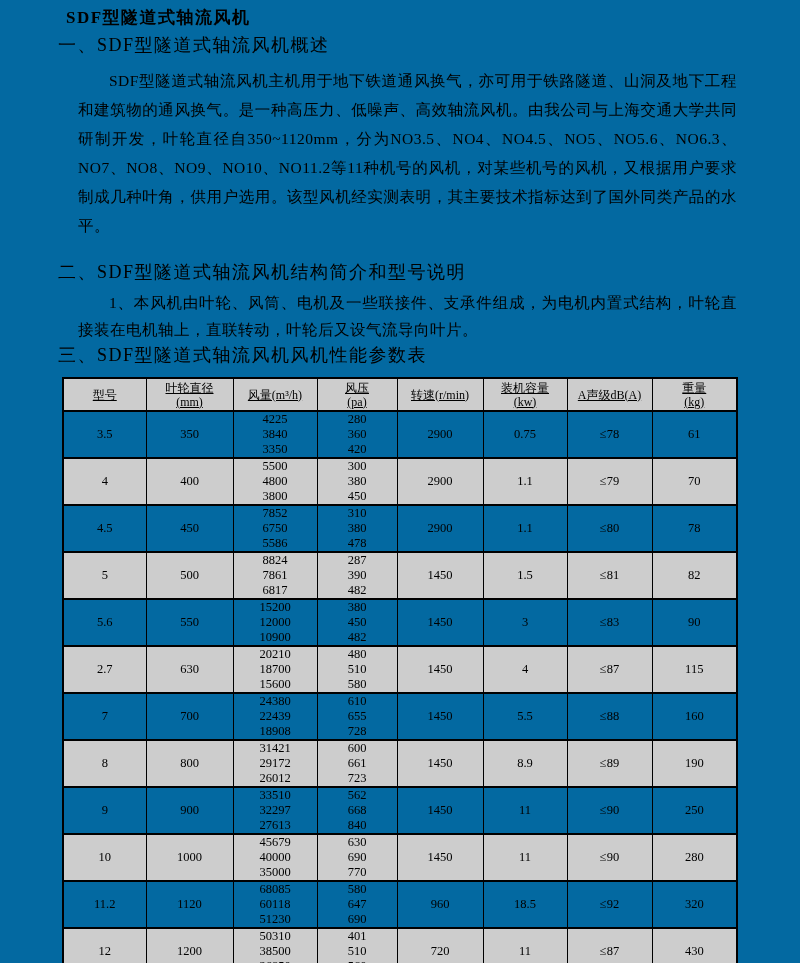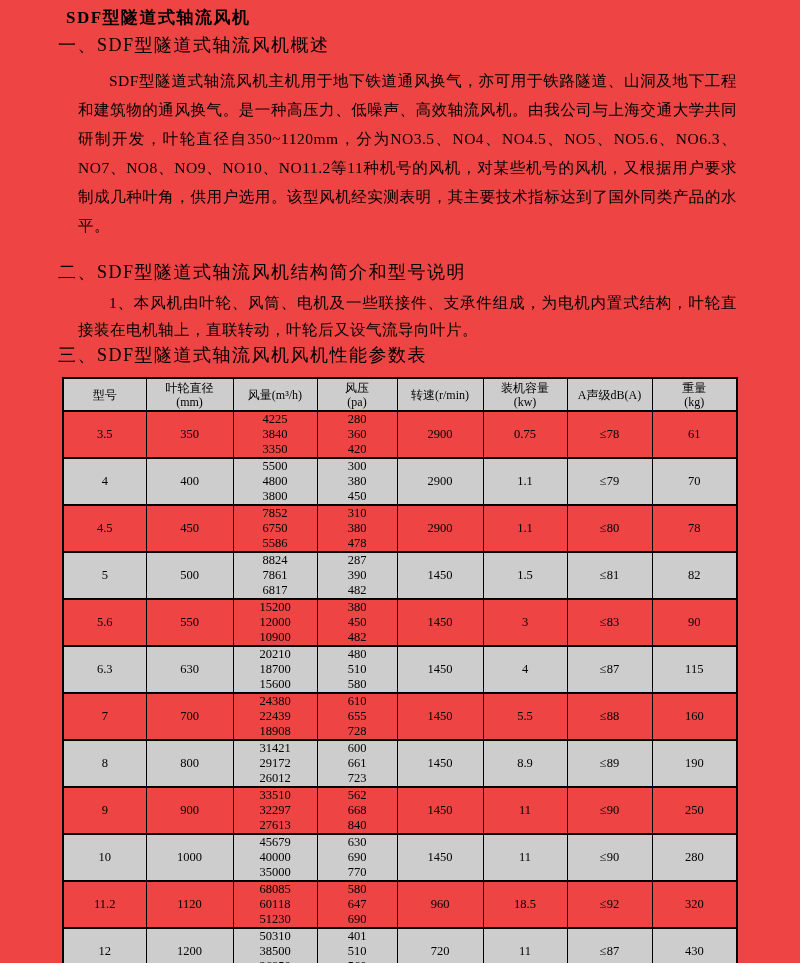--- a/index.html
+++ b/index.html
@@ -6,21 +6,21 @@
     margin: 0;
     padding: 0;
     background: #ffffff;
     color: #000000;
     font-family: "Liberation Serif", "DejaVu Serif", serif;
   }
   .page {
     position: relative;
     width: 800px;
     height: 963px;
-    background: #ef4444;
+    background: #0369a1;
     overflow: hidden;
   }
   .doc-title {
     padding-top: 7px;
     margin-left: 66px;
     font-size: 17px;
     font-weight: bold;
     letter-spacing: 1.5px;
     line-height: 22px;
   }
@@ -71,21 +71,21 @@
   }
   table.perf tbody td {
     font-size: 12.5px;
     line-height: 15px;
   }
   td.multi {
     white-space: pre-line;
     line-height: 13.5px;
     font-size: 12px;
   }
-  .sub-unit { display: block; }
+  .sub-unit { display: block; text-decoration: underline; }
   .sub-unit:empty { display: none; }
 </style>
 </head>
 <body>
 
 <div class="page">
 
   <div class="doc-title">SDF型隧道式轴流风机</div>
 
   <div class="section-heading heading-1">一、SDF型隧道式轴流风机概述</div>
@@ -210,21 +210,21 @@
 10900</td>
           <td class="multi">380
 450
 482</td>
           <td>1450</td>
           <td>3</td>
           <td>≤83</td>
           <td>90</td>
         </tr>
         <tr style="background: rgb(205, 205, 205);">
-          <td>6.3</td>
+          <td>2.7</td>
           <td>630</td>
           <td class="multi">20210
 18700
 15600</td>
           <td class="multi">480
 510
 580</td>
           <td>1450</td>
           <td>4</td>
           <td>≤87</td>

